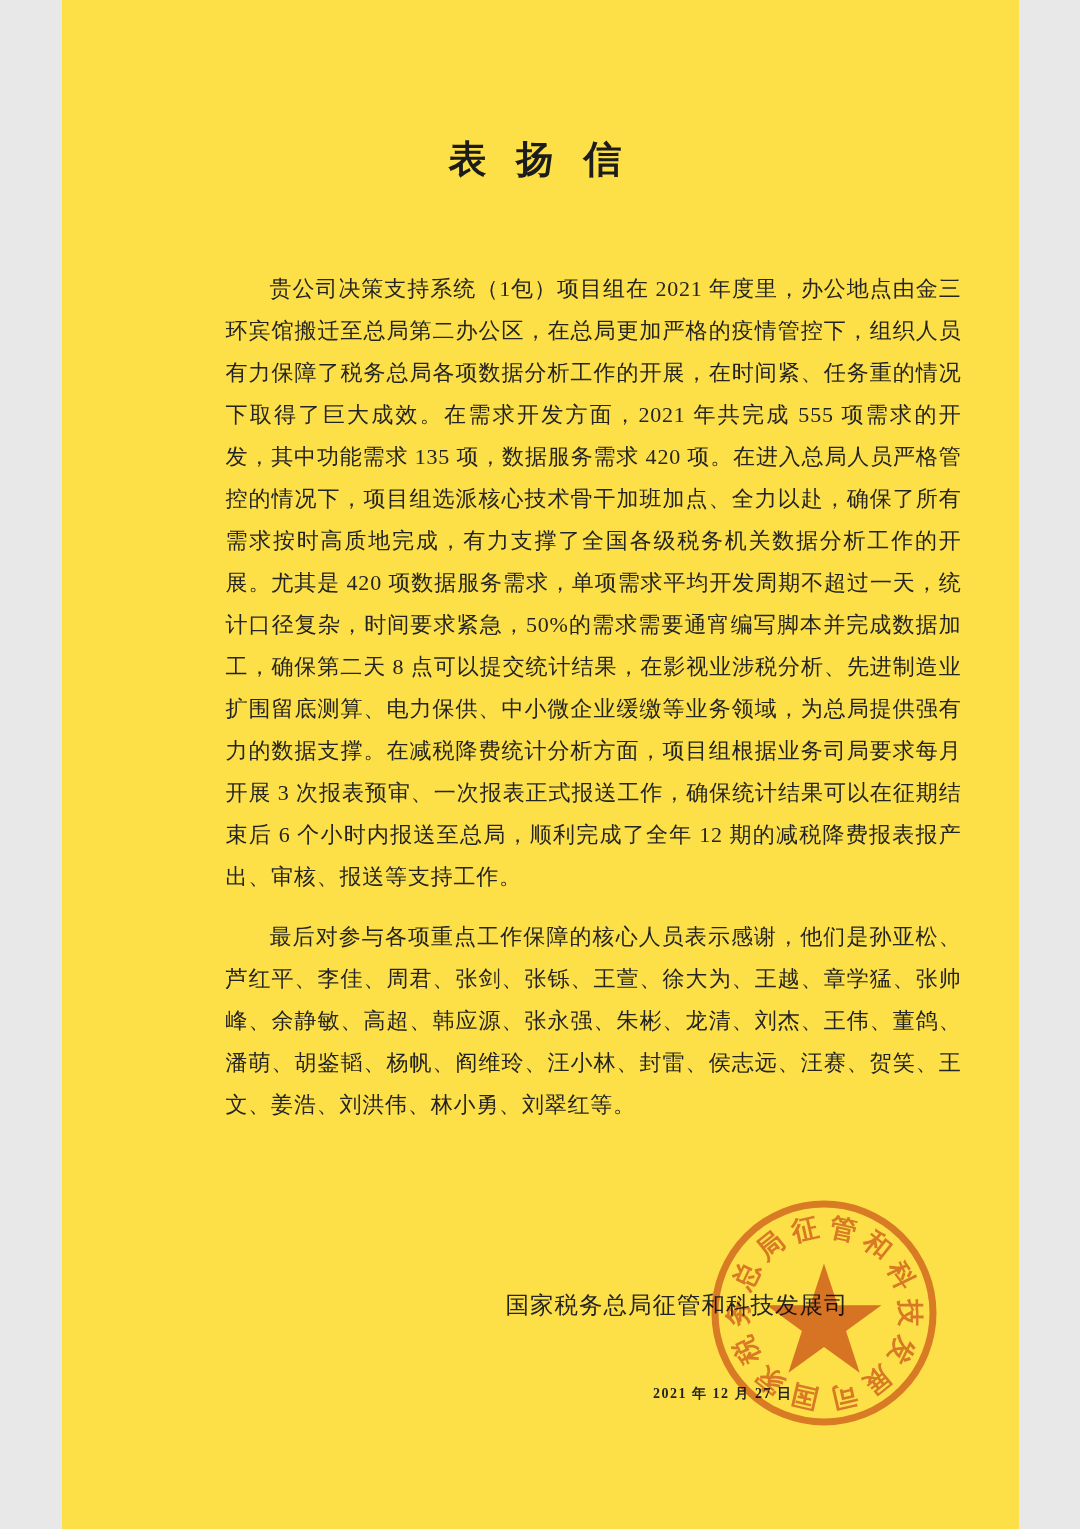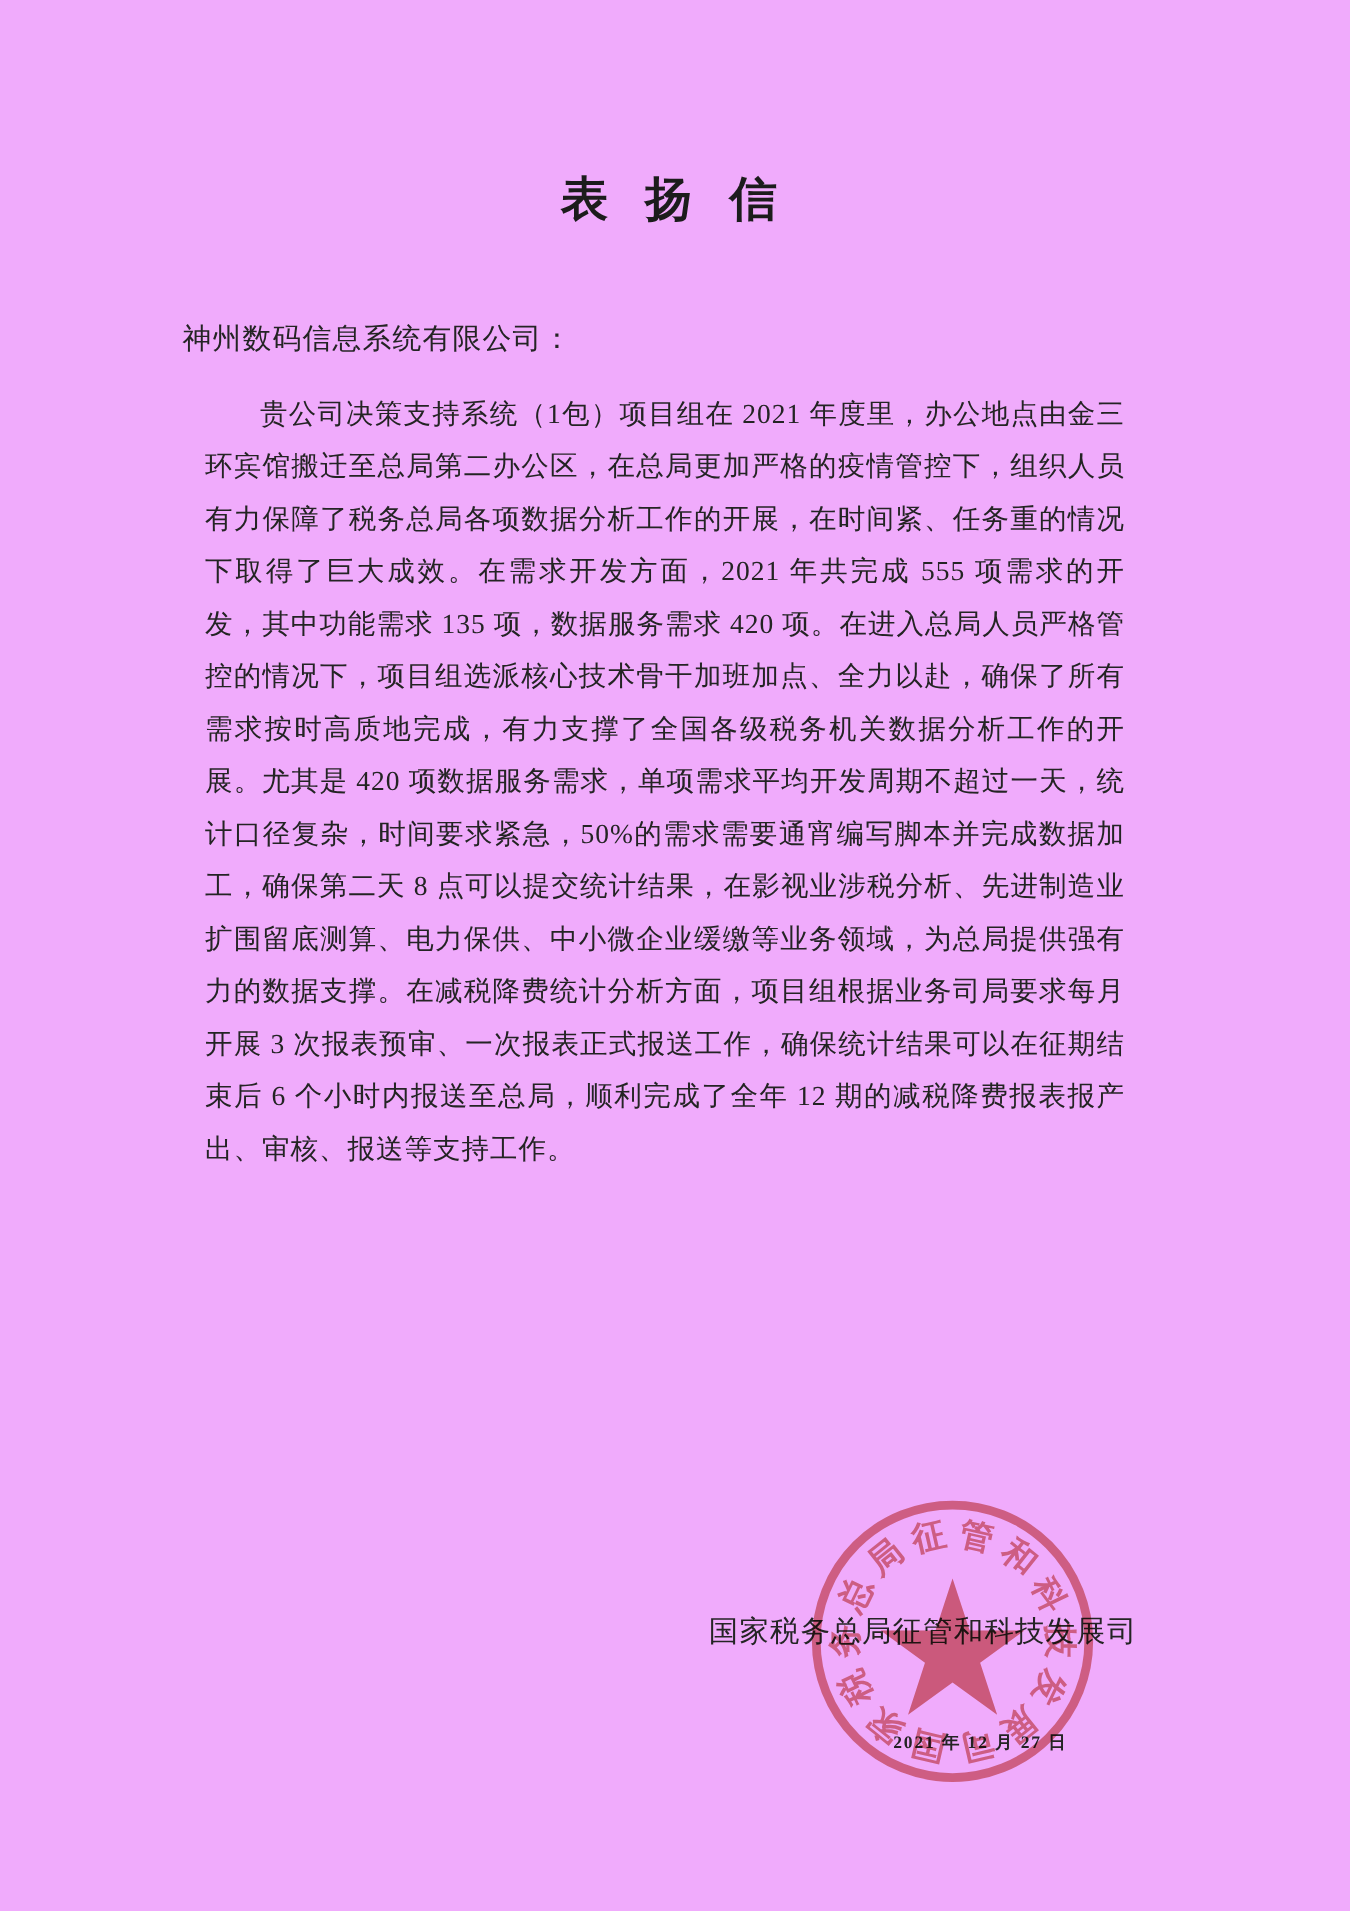--- a/index.html
+++ b/index.html
@@ -1,20 +1,20 @@
 <!DOCTYPE html>
 <html><head>
 <meta charset="utf-8">
 <style>
   html,body{margin:0;padding:0;background:#e8e8e8;}
   .page{
     position:relative;
-    width:1080px;height:1529px;
+    width:957px;height:1529px;
     margin:0 auto;
-    background:#f0abfc;
+    background:#fde047;
     font-family:"Liberation Serif","DejaVu Serif",serif;
     color:#242424;
     overflow:hidden;
   }
   .title{
     position:absolute;
     top:134px;left:0;width:100%;
     text-align:center;
     font-size:38px;
     font-weight:bold;
@@ -78,22 +78,22 @@
   }
 </style>
 </head>
 <body>
 
 <div class="page">
 
   <h1 class="title">表 扬 信</h1>
 
   <div class="body-block">
-    <div class="salutation">神州数码信息系统有限公司：</div>
     <p>贵公司决策支持系统（1包）项目组在 2021 年度里，办公地点由金三环宾馆搬迁至总局第二办公区，在总局更加严格的疫情管控下，组织人员有力保障了税务总局各项数据分析工作的开展，在时间紧、任务重的情况下取得了巨大成效。在需求开发方面，2021 年共完成 555 项需求的开发，其中功能需求 135 项，数据服务需求 420 项。在进入总局人员严格管控的情况下，项目组选派核心技术骨干加班加点、全力以赴，确保了所有需求按时高质地完成，有力支撑了全国各级税务机关数据分析工作的开展。尤其是 420 项数据服务需求，单项需求平均开发周期不超过一天，统计口径复杂，时间要求紧急，50%的需求需要通宵编写脚本并完成数据加工，确保第二天 8 点可以提交统计结果，在影视业涉税分析、先进制造业扩围留底测算、电力保供、中小微企业缓缴等业务领域，为总局提供强有力的数据支撑。在减税降费统计分析方面，项目组根据业务司局要求每月开展 3 次报表预审、一次报表正式报送工作，确保统计结果可以在征期结束后 6 个小时内报送至总局，顺利完成了全年 12 期的减税降费报表报产出、审核、报送等支持工作。</p>
+    <p>最后对参与各项重点工作保障的核心人员表示感谢，他们是孙亚松、芦红平、李佳、周君、张剑、张铄、王萱、徐大为、王越、章学猛、张帅峰、余静敏、高超、韩应源、张永强、朱彬、龙清、刘杰、王伟、董鸽、潘萌、胡鉴韬、杨帆、阎维玲、汪小林、封雷、侯志远、汪赛、贺笑、王文、姜浩、刘洪伟、林小勇、刘翠红等。</p>
   </div>
 
   <div class="signature-org">国家税务总局征管和科技发展司</div>
 
   <div class="signature-date">2021 年 12 月 27 日</div>
 
   <svg class="seal" viewBox="0 0 240 240" aria-hidden="true">
     <circle cx="120" cy="120" r="109" fill="none" stroke-width="7" opacity="0.8" stroke="#c9544a"></circle>
     <text class="seal-star" x="120" y="128" opacity="0.85" fill="#c9544a">★</text>
     <g id="seal-ring-text" opacity="0.8">

